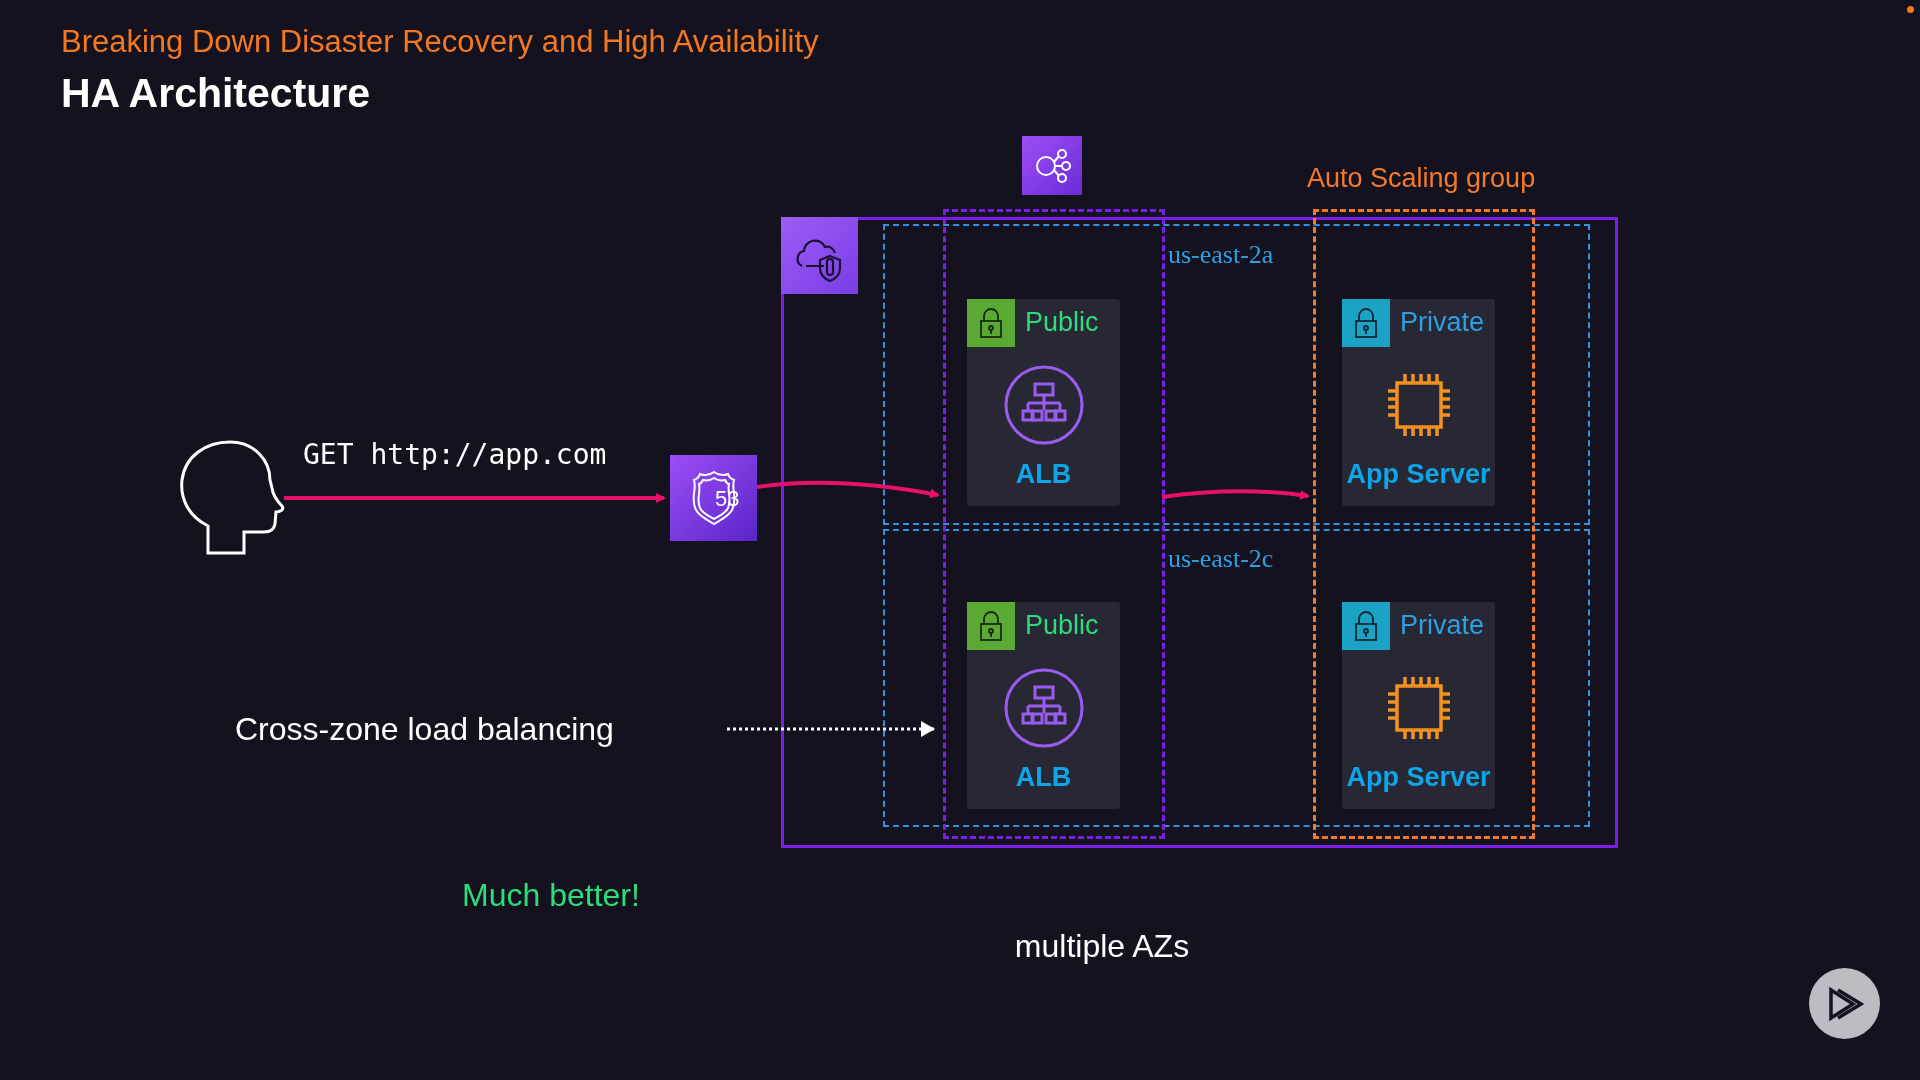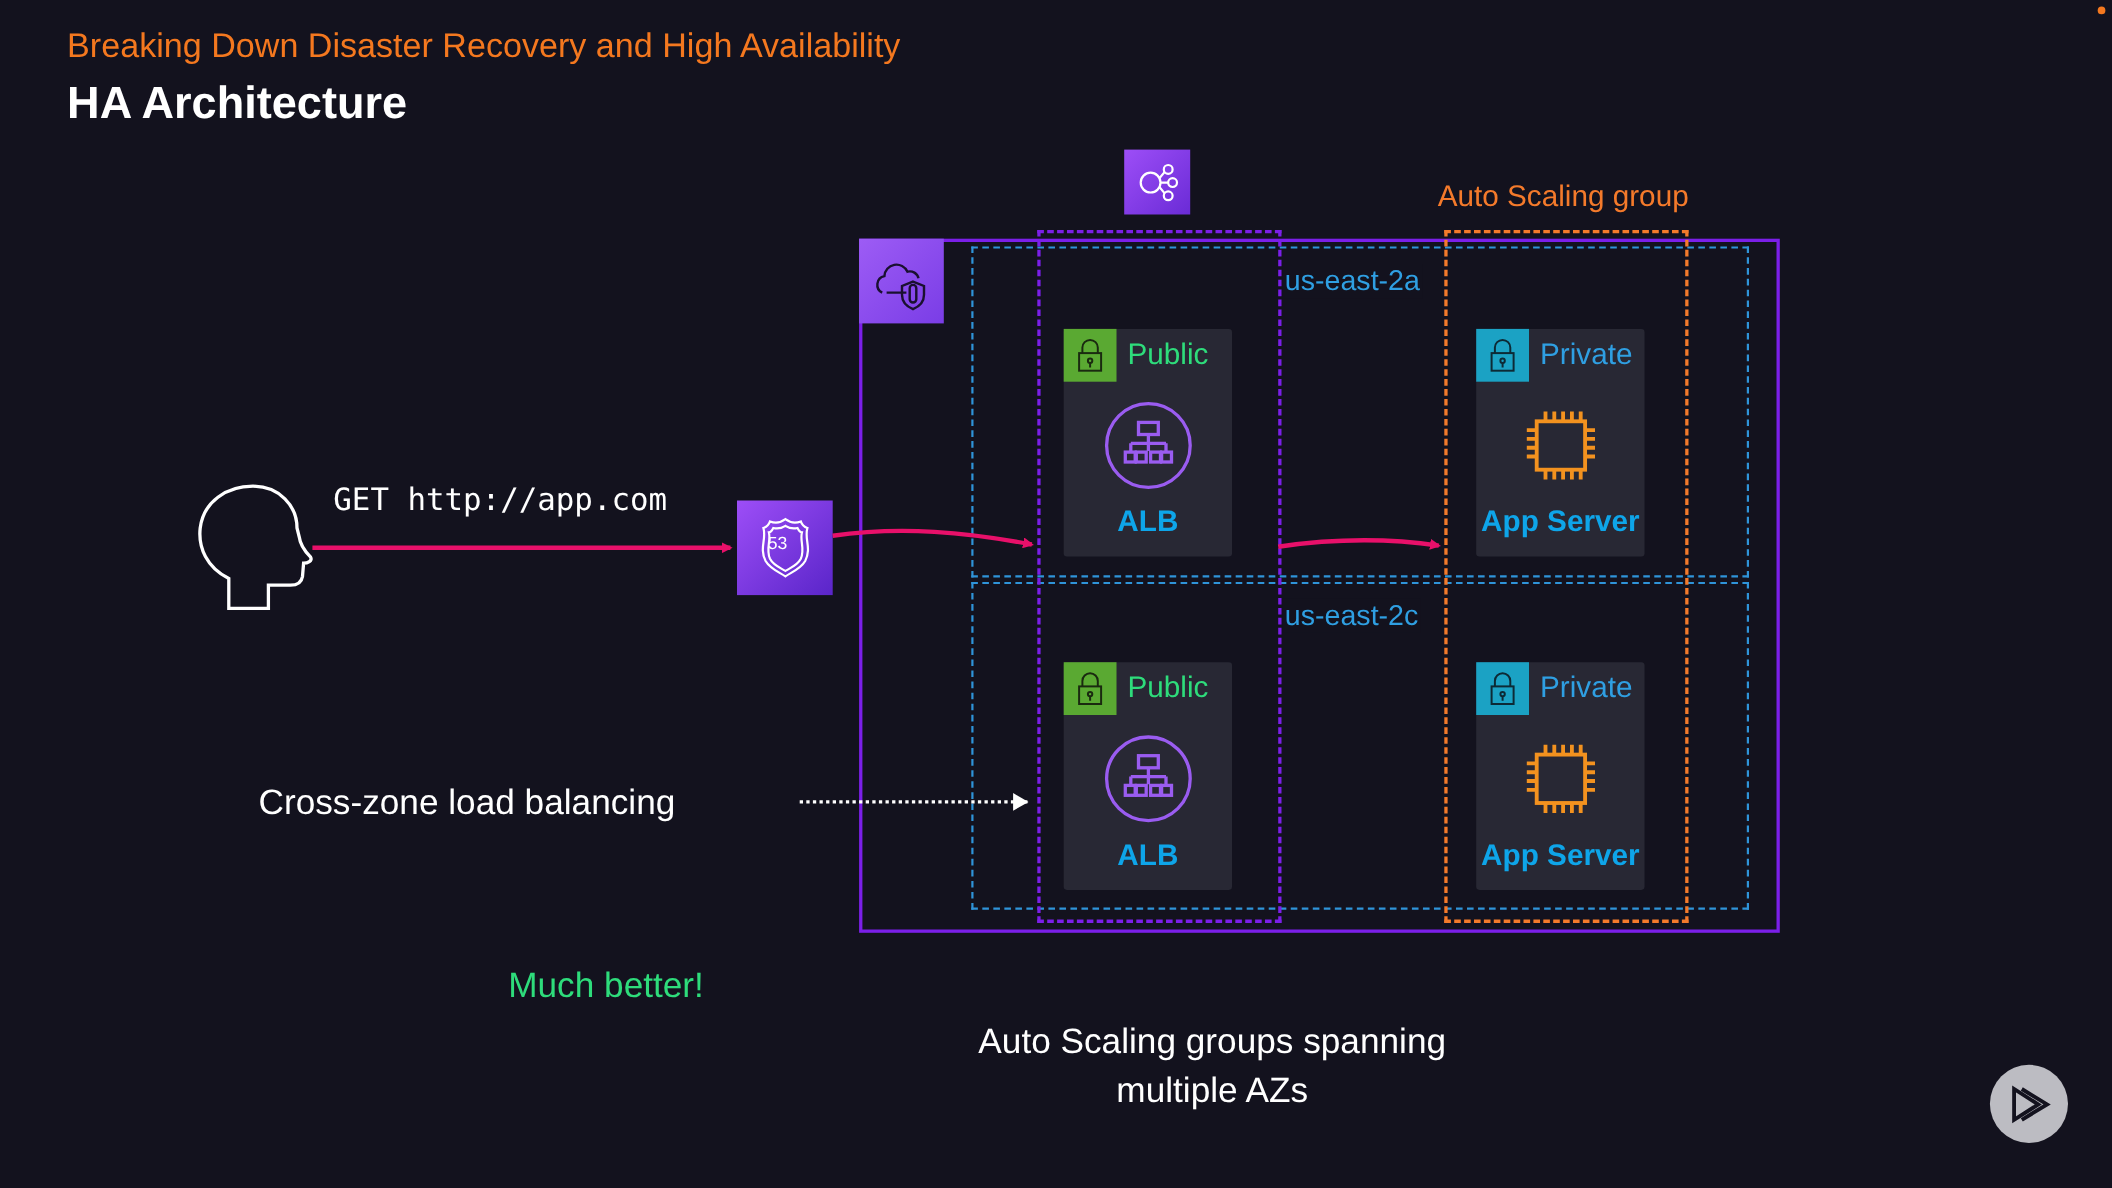--- a/index.html
+++ b/index.html
@@ -8,21 +8,21 @@
   .subtitle { left:61px; top:24px; font-size:31px; font-weight:normal; color:#f4781f; white-space:nowrap; }
   .title { left:61px; top:70px; font-size:41px; font-weight:bold; color:#ffffff; white-space:nowrap; }
   .dot { left:1907px; top:6px; width:7px; height:7px; border-radius:50%; background:#f4781f; }
   .outer { left:781px; top:217px; width:831px; height:625px; border:3px solid #7b1fe8; }
   .vpc-icon { left:781px; top:217px; width:77px; height:77px; background:linear-gradient(135deg,#9d5cf5,#7a3de6); display:flex; align-items:center; justify-content:center; }
   .top-icon { left:1022px; top:136px; width:60px; height:59px; background:linear-gradient(135deg,#9d4ef7,#6a2bd6); display:flex; align-items:center; justify-content:center; }
   .az { border:2px dashed #2f94d9; }
   .alb-group { left:943px; top:209px; width:216px; height:624px; border:3px dashed #7b1fe8; border-width:3px; }
   .asg-group { left:1313px; top:209px; width:216px; height:624px; border:3px dashed #f47a2b; }
   .asg-label { left:1307px; top:163px; font-size:27px; color:#f47a2b; white-space:nowrap; }
-  .az-label { font-size:26px; color:#2f9fe2; white-space:nowrap; background:#13121e; padding:0 2px; }
+  .az-label { font-size:26px; color:#2f9fe2; white-space:nowrap; background:#13121e; padding:0 2px;font-family:Liberation Serif, serif; }
   .card { width:153px; height:207px; background:#282834; border-radius:3px; }
   .badge { position:absolute; left:0; top:0; width:48px; height:48px; display:flex; align-items:center; justify-content:center; }
   .badge.public { background:#5aa932; }
   .badge.private { background:#1ba2c4; }
   .card-tag { position:absolute; left:58px; top:8px; font-size:27px; }
   .card-tag.public { color:#2edc7b; }
   .card-tag.private { color:#2f9fe2; }
   .card-icon { position:absolute; left:50%; top:64px; transform:translateX(-50%); width:84px; height:84px; }
   .card-name { position:absolute; left:0; right:0; top:160px; text-align:center; font-size:27px; font-weight:bold; color:#0ea5e9; }
   .get-text { left:303px; top:438px; font-family:"DejaVu Sans Mono", monospace; font-size:28px; color:#fff; white-space:nowrap; }
@@ -159,41 +159,40 @@
   <path d="M30 115 V88 C10 78 2 60 4 42 C7 18 28 4 52 4 C76 4 92 22 92 42 L94 50 C95 58 100 64 104 68 C107 72 101 74 98 74 L97 86 C96 92 92 94 86 94 L66 94 L66 115 Z"></path>
 </svg>
 <div class="abs get-text">GET http://app.com</div>
 
 <div class="abs route53">
   <svg width="64" height="64" viewBox="0 0 64 64" fill="none" stroke="#fff" stroke-width="2">
     <path d="M32 6 c4 3 9 4 14 2 c1 3 3 5 6 6 c-3 10 4 18 -2 30 c-4 7 -12 10 -18 14 c-6-4 -14-7 -18-14 c-6-12 1-20 -2-30 c3-1 5-3 6-6 c5 2 10 1 14-2 z"></path>
     <path d="M32 12 c3 2 7 3 11 2 c1 2 2 4 4 4 c-2 8 3 15 -1 24 c-3 6 -9 8 -14 11 c-5-3 -11-5 -14-11 c-4-9 1-16 -1-24 c2 0 3-2 4-4 c4 1 8 0 11-2 z"></path>
   </svg>
 </div>
-<div class="abs" style="left:698px;top:486px;font-size:16px;color:#fff;">53</div>
+<div class="abs" style="left:715px;top:486px;font-size:22px;color:#fff;">53</div>
 
 <svg class="overlay" width="1920" height="1080">
   <defs>
     <marker id="pinkHead" markerWidth="10" markerHeight="10" refX="8" refY="5" orient="auto" markerUnits="userSpaceOnUse">
       <path d="M0 0 L10 5 L0 10 z" fill="#e8106a"></path>
     </marker>
     <marker id="whiteHead" markerWidth="14" markerHeight="16" refX="13" refY="8" orient="auto" markerUnits="userSpaceOnUse">
       <path d="M0 0 L14 8 L0 16 z" fill="#fff"></path>
     </marker>
   </defs>
   <line x1="284" y1="498" x2="664" y2="498" stroke="#e8106a" stroke-width="4" marker-end="url(#pinkHead)"></line>
   <path d="M757 487 C820 478 880 484 938 495" stroke="#e8106a" stroke-width="4" fill="none" marker-end="url(#pinkHead)"></path>
   <path d="M1162 497 C1210 490 1260 489 1308 496" stroke="#e8106a" stroke-width="4" fill="none" marker-end="url(#pinkHead)"></path>
   <line x1="727" y1="729" x2="934" y2="729" stroke="#fff" stroke-width="3" stroke-dasharray="3 3" marker-end="url(#whiteHead)"></line>
 </svg>
 
 <div class="abs cross-text">Cross-zone load balancing</div>
 <div class="abs better">Much better!</div>
 <div class="abs bottom-text">
-  <div>Auto Scaling groups spanning</div>
   <div>multiple AZs</div>
 </div>
 
 <div class="abs logo">
   <svg width="44" height="44" viewBox="0 0 44 44" fill="none" stroke="#13121e" stroke-width="3.5">
     <path d="M8 8 V36 L30 22 Z"></path>
     <path d="M15 8 L38 22 L15 36"></path>
   </svg>
 </div>
 

